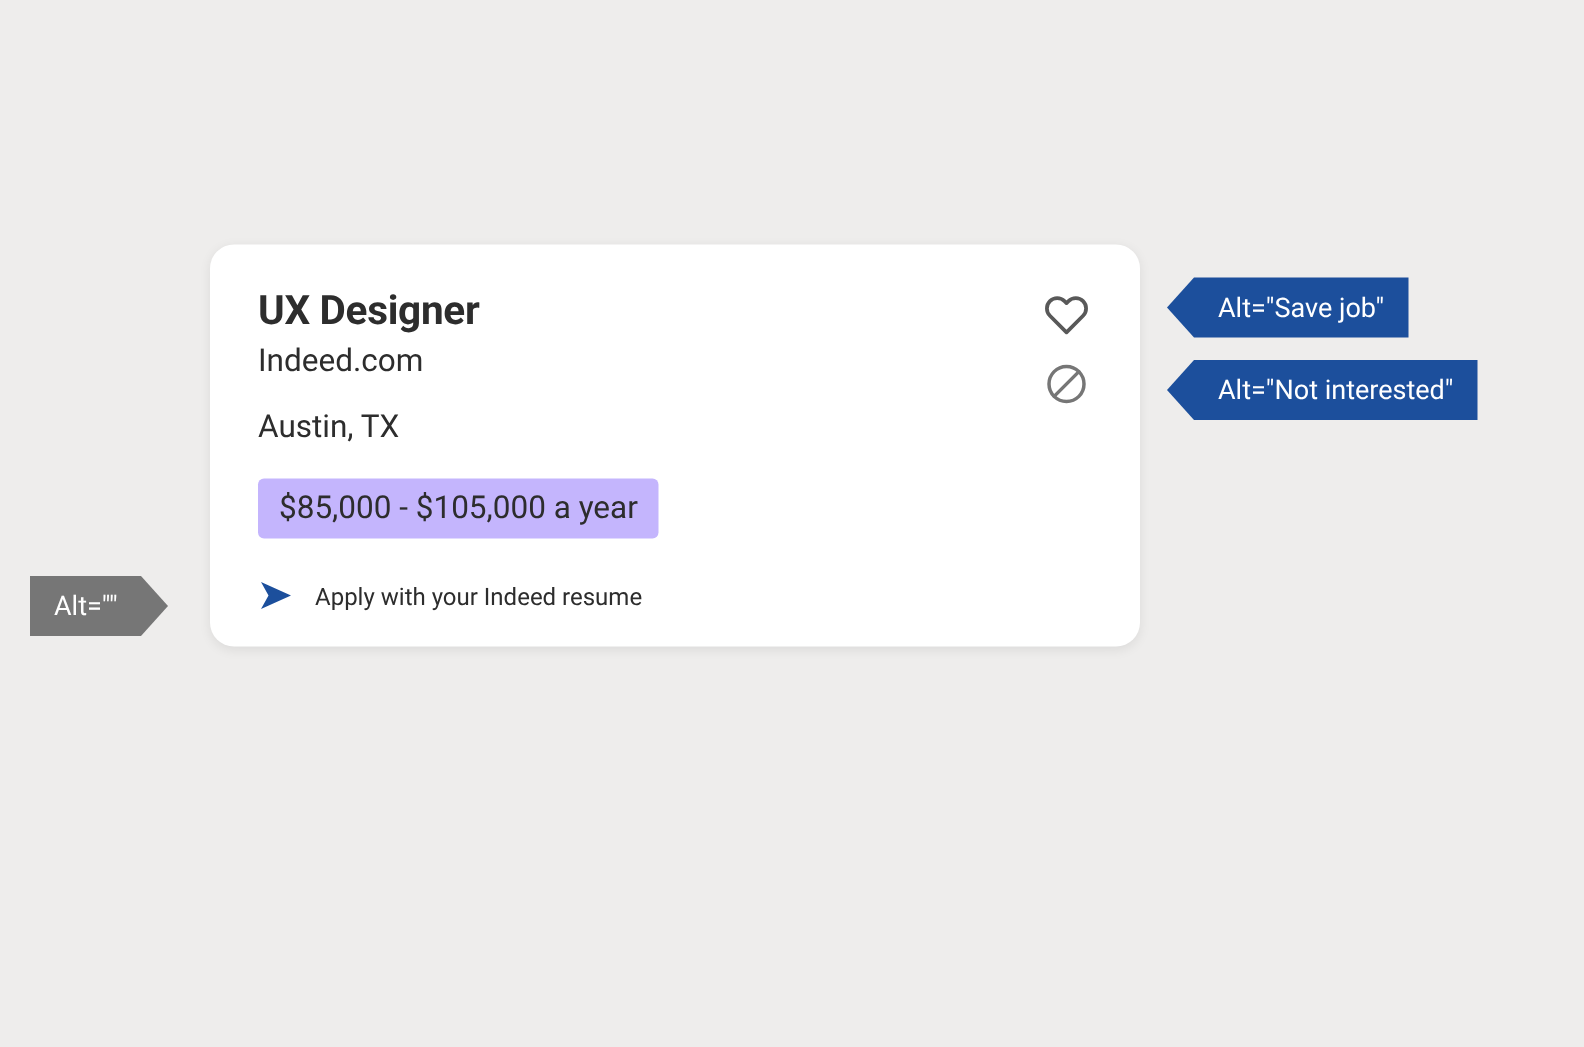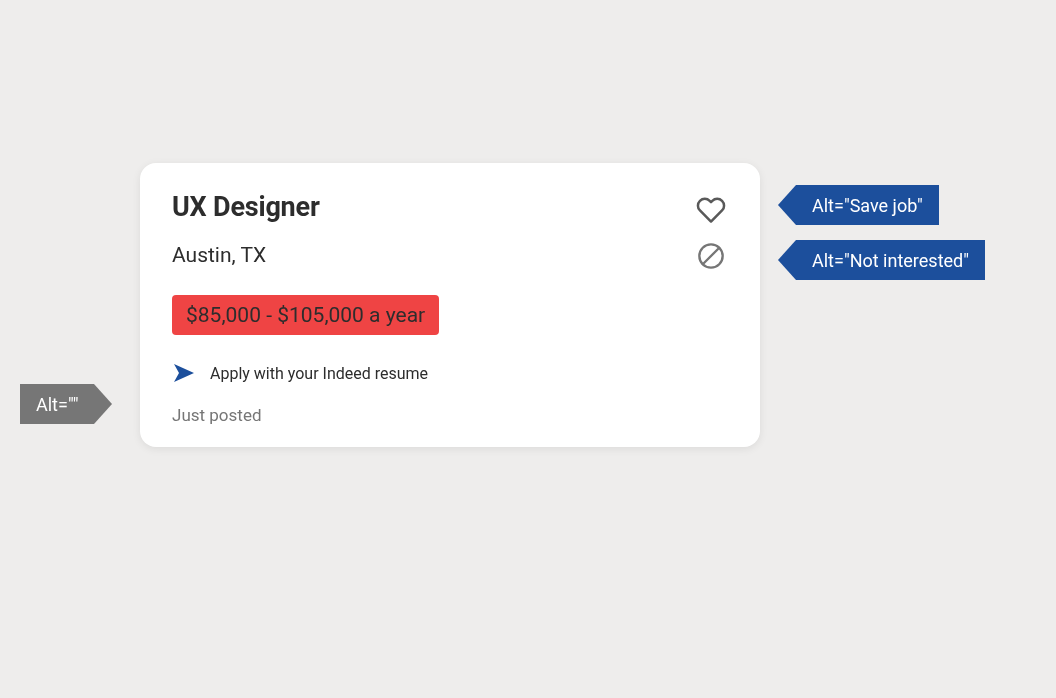--- a/index.html
+++ b/index.html
@@ -26,21 +26,21 @@
     .title-block { }
     .job-title { font-size: 27px; font-weight: 700; color: #2d2d2d; letter-spacing: -0.2px; }
     .company { font-size: 21px; color: #2d2d2d; margin-top: 6px; }
     .location { font-size: 21px; color: #2d2d2d; margin-top: 20px; }
 
     .icon-col { display: flex; flex-direction: column; gap: 12px; align-items: center; padding-top: 2px; }
     .icon-btn { width: 34px; height: 34px; display: inline-flex; align-items: center; justify-content: center; cursor: pointer; background: transparent; border: none; }
 
     .salary-chip {
       display: inline-block;
-      background: #ef4444;
+      background: #c4b5fd;
       color: #2d2d2d;
       font-size: 21px;
       padding: 8px 14px;
       border-radius: 4px;
       margin-top: 22px;
     }
 
     .apply-row { display: flex; align-items: center; gap: 14px; margin-top: 26px; }
     .apply-icon { width: 24px; height: 24px; display: inline-flex; align-items: center; }
     .apply-text { font-size: 16px; color: #2d2d2d; }
@@ -84,20 +84,21 @@
   </style>
 </head>
 <body>
 
 <div class="canvas">
 
   <div class="card">
     <div class="card-head">
       <div class="title-block">
         <div class="job-title">UX Designer</div>
+        <div class="company">Indeed.com</div>
         <div class="location">Austin, TX</div>
       </div>
       <div class="icon-col">
         <span class="icon-btn">
           <svg width="30" height="30" viewBox="0 0 24 24" fill="none" stroke="#595959" stroke-width="2" stroke-linecap="round" stroke-linejoin="round">
             <path d="M20.84 4.61a5.5 5.5 0 0 0-7.78 0L12 5.67l-1.06-1.06a5.5 5.5 0 0 0-7.78 7.78L12 21.23l8.84-8.84a5.5 5.5 0 0 0 0-7.78z"></path>
           </svg>
         </span>
         <span class="icon-btn">
           <svg width="28" height="28" viewBox="0 0 24 24" fill="none" stroke="#767676" stroke-width="2" stroke-linecap="round" stroke-linejoin="round">
@@ -114,21 +115,20 @@
 
     <div class="apply-row">
       <span class="apply-icon">
         <svg width="24" height="24" viewBox="0 0 24 24" fill="#1c4f9c">
           <path d="M2 3 L22 12 L2 21 L7 12 Z"></path>
         </svg>
       </span>
       <span class="apply-text">Apply with your Indeed resume</span>
     </div>
 
-    <div class="posted">Just posted</div>
   </div>
 
   <div id="annot-save" class="annot annot-blue">
     <div class="arrow-left"></div>
     <div class="body">Alt="Save job"</div>
   </div>
 
   <div id="annot-notint" class="annot annot-blue">
     <div class="arrow-left"></div>
     <div class="body">Alt="Not interested"</div>

